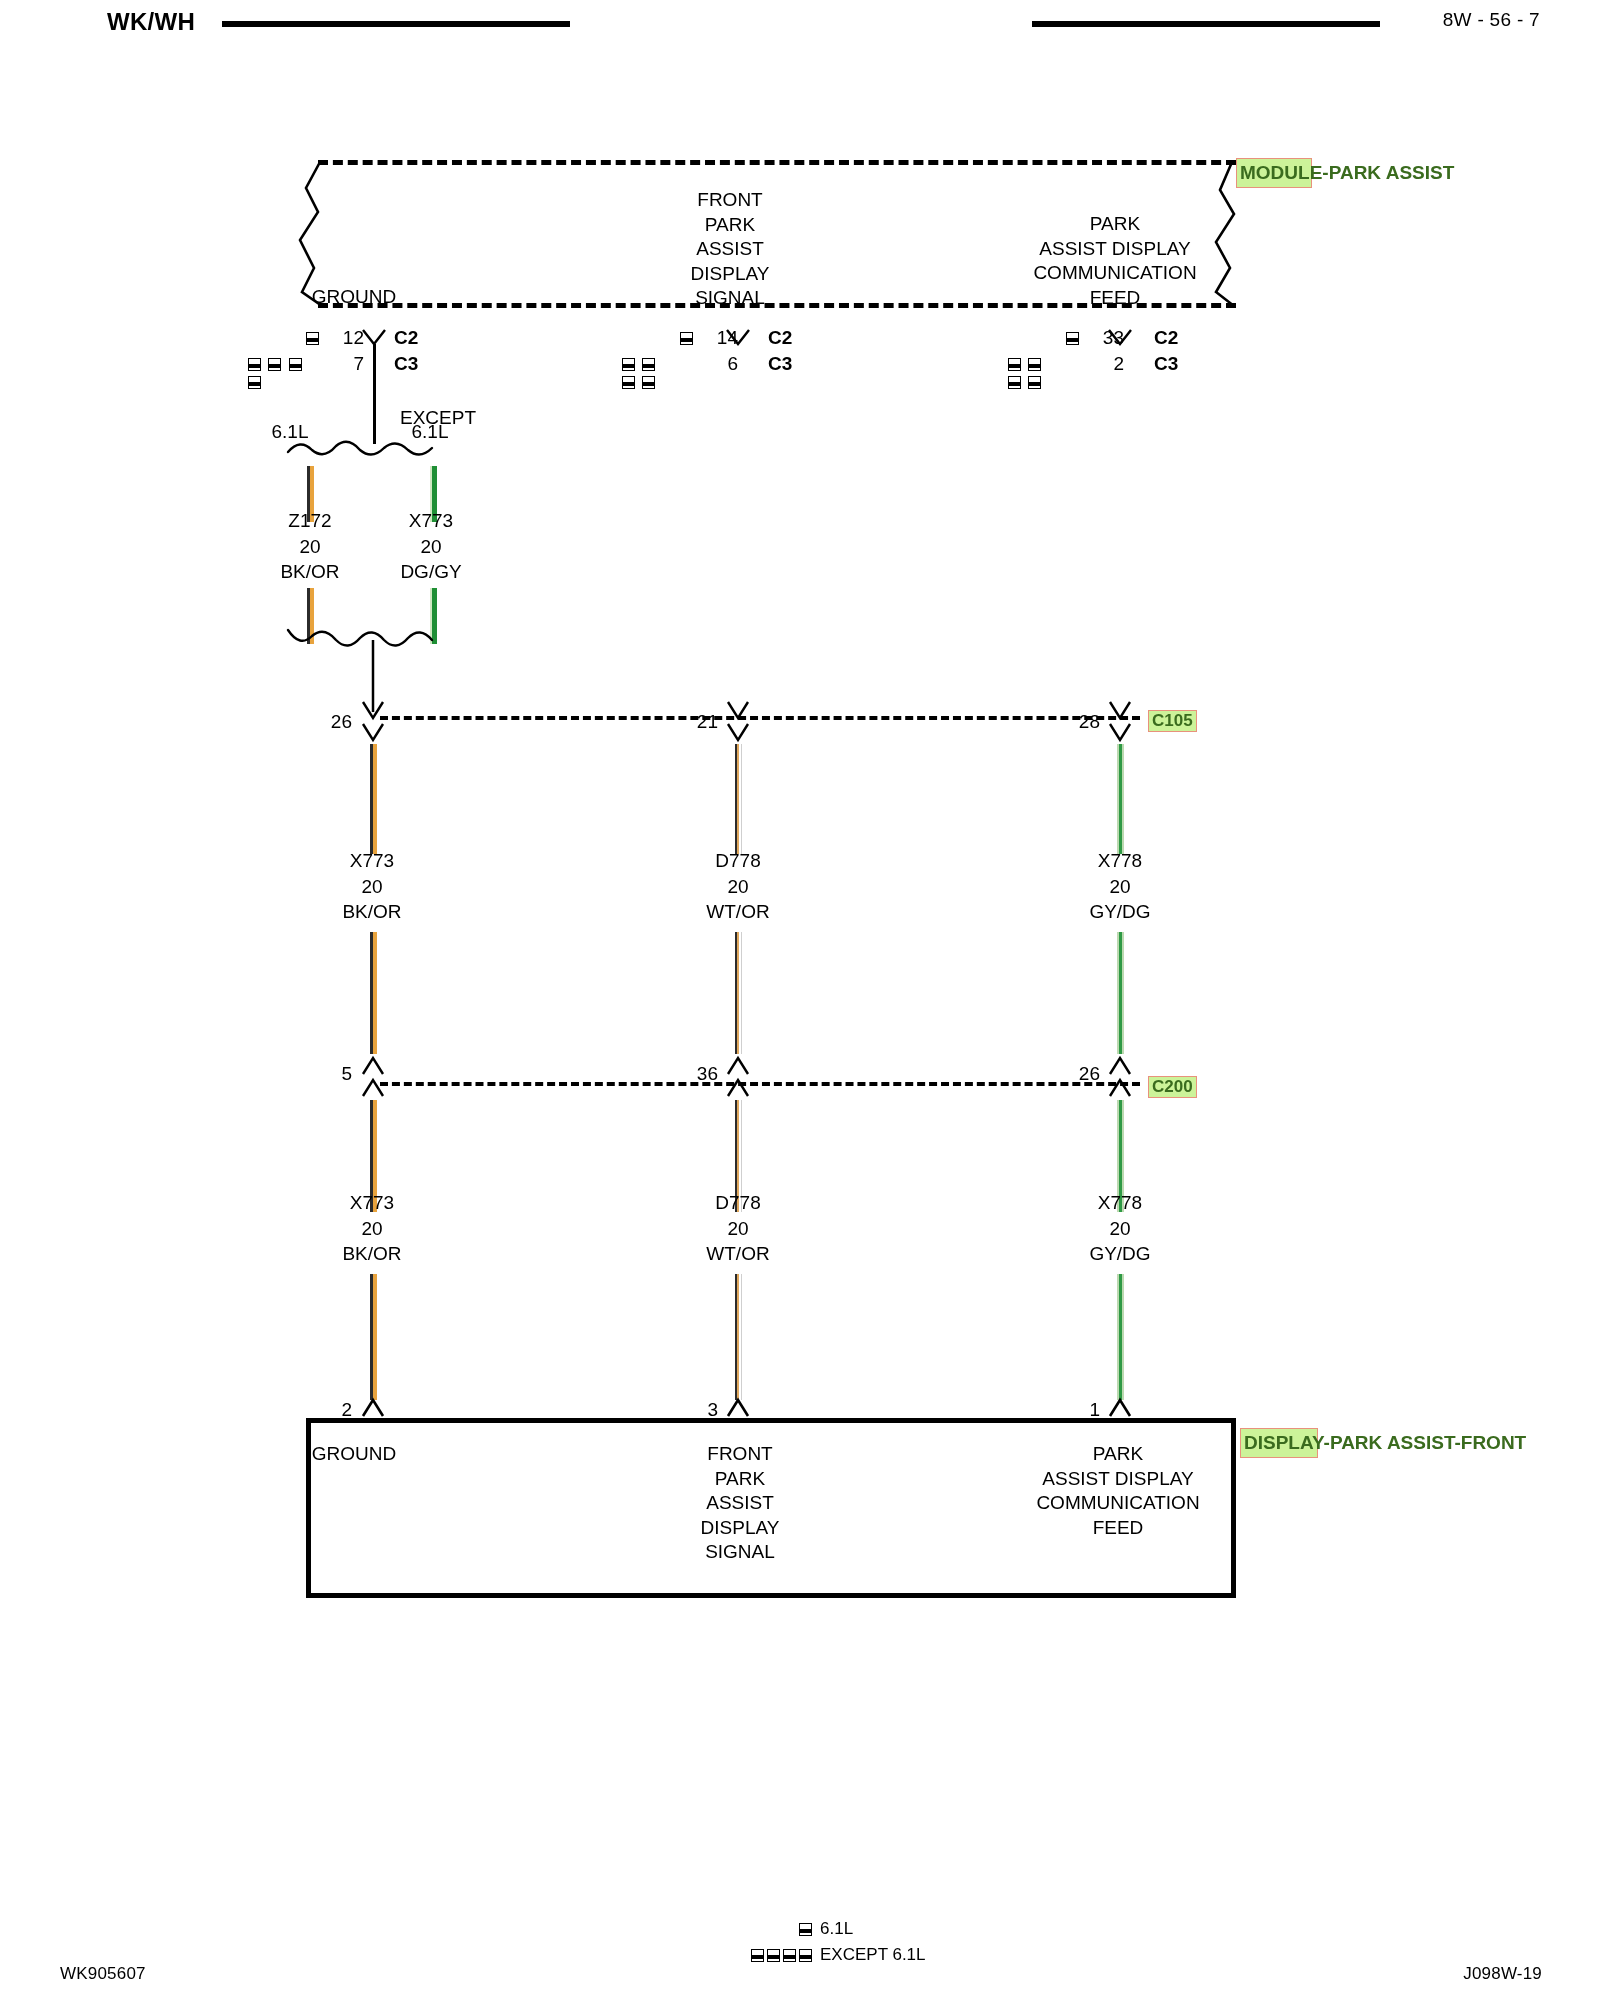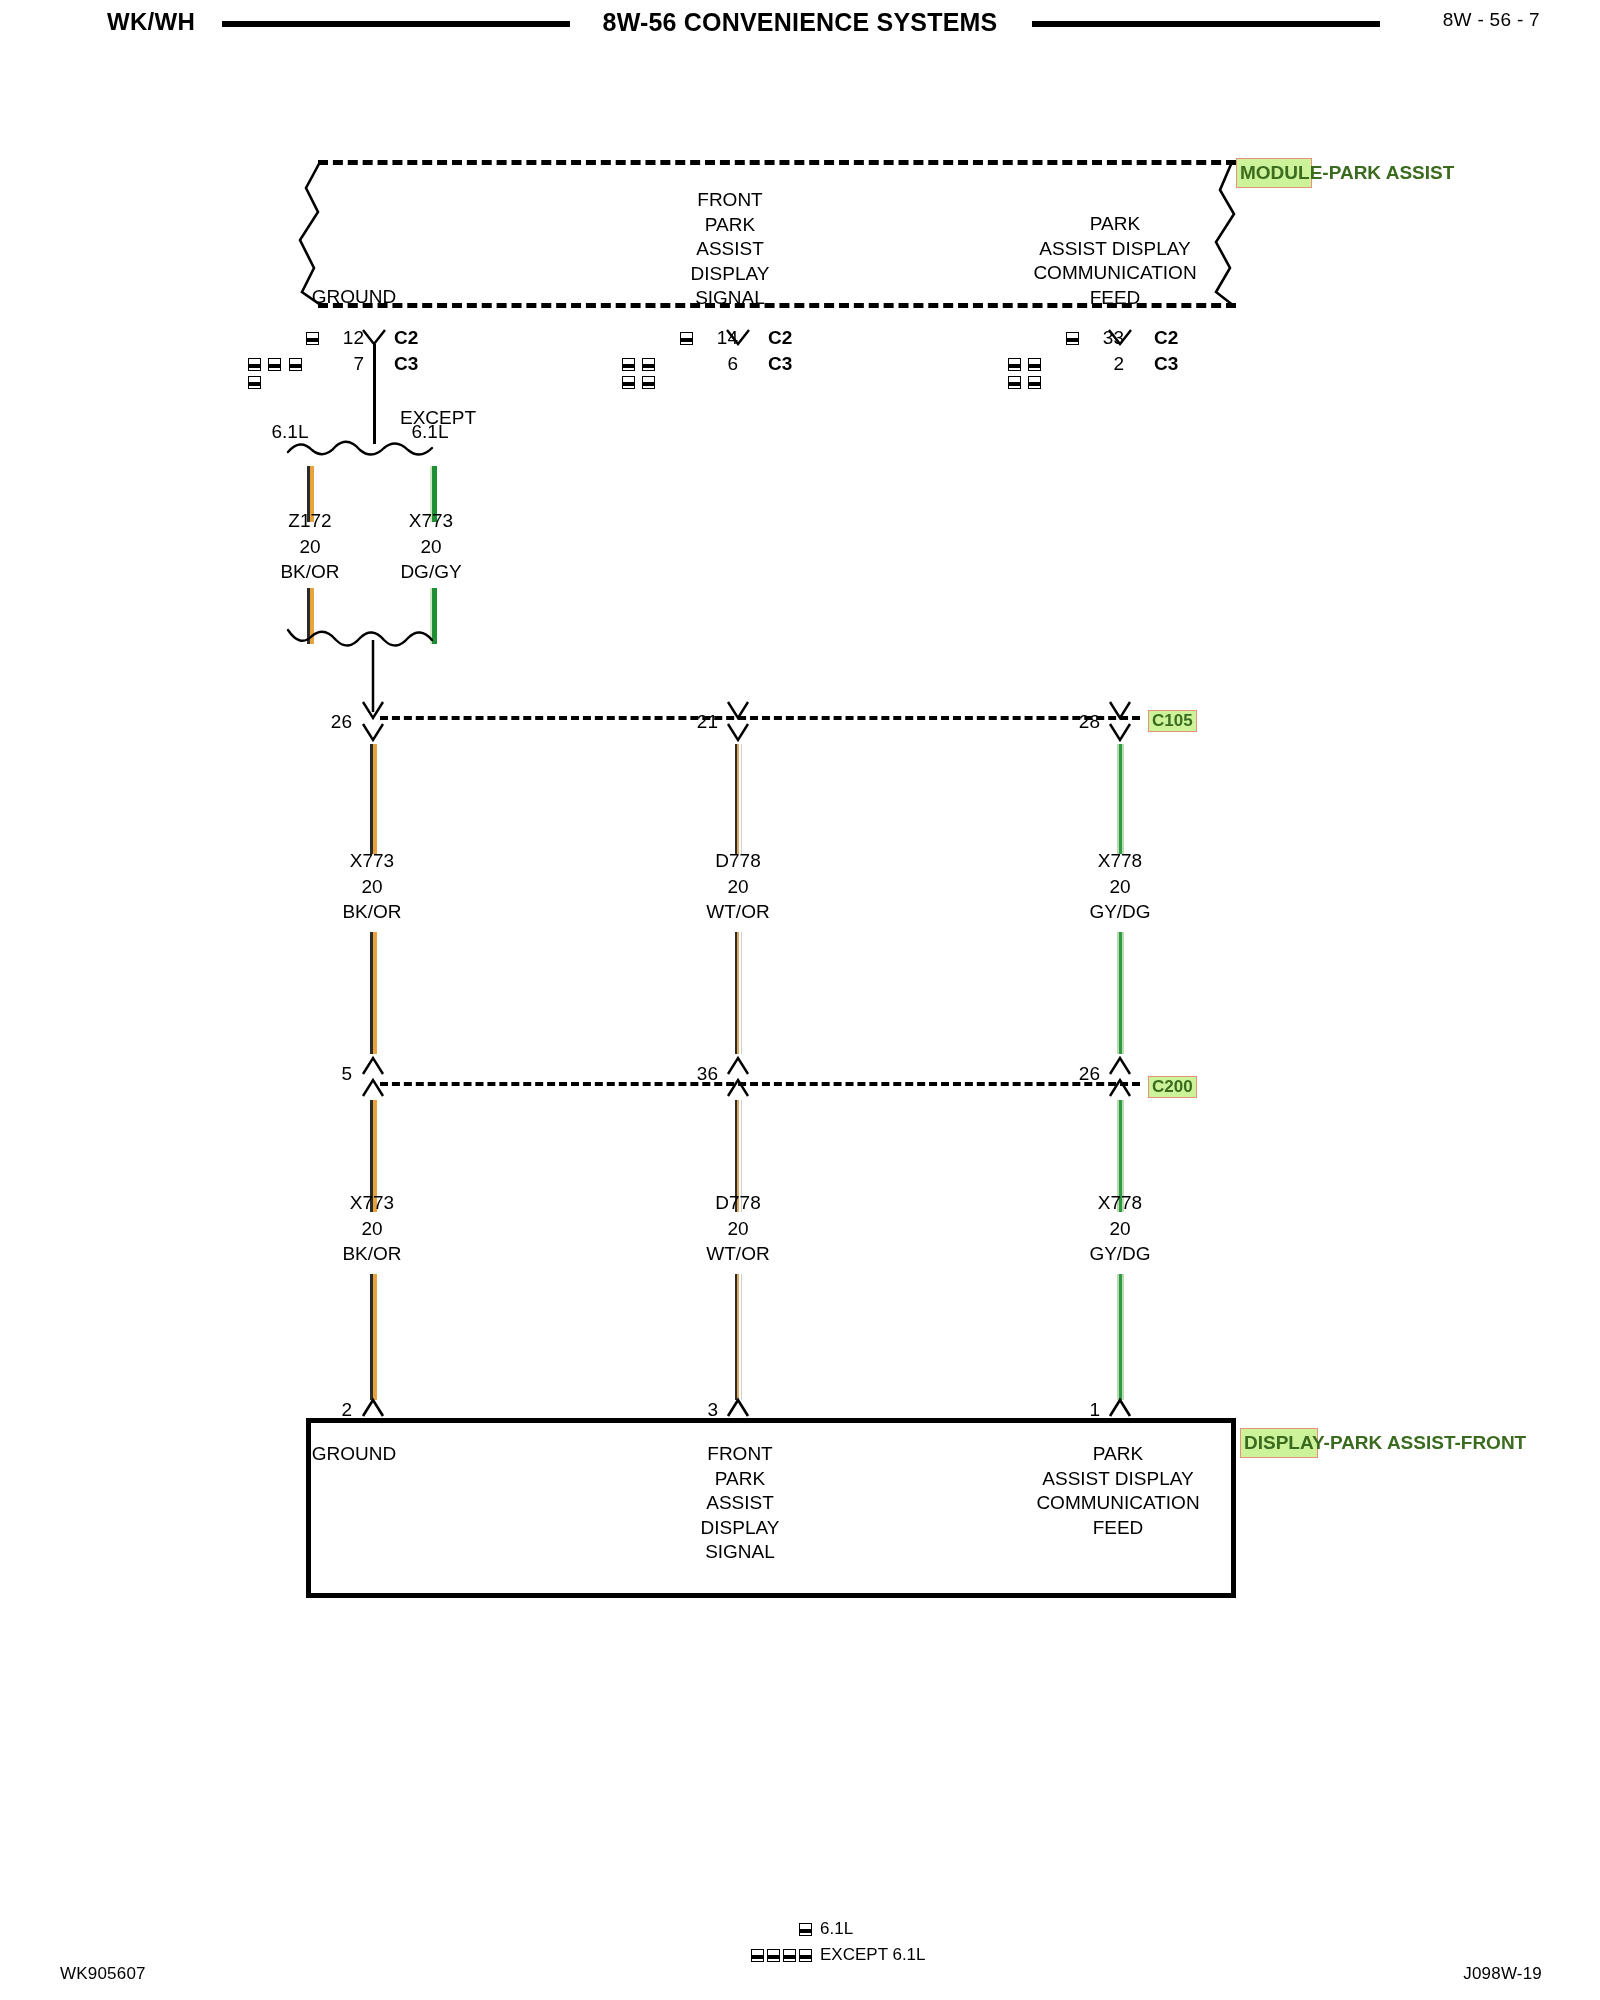--- a/index.html
+++ b/index.html
@@ -265,21 +265,20 @@
     overflow: visible;
   }
 </style>
 </head>
 <body>
 
 <div class="page">
 
   <div class="hdr-left">WK/WH</div>
   <div class="hdr-rule left"></div>
-  <div class="hdr-title">8W-56 CONVENIENCE SYSTEMS</div>
   <div class="hdr-rule right"></div>
   <div class="hdr-right">8W - 56 - 7</div>
 
   <div class="module-top">
     <div class="edge-top"></div>
     <div class="edge-bottom"></div>
   </div>
 
   <svg class="ov">
 

